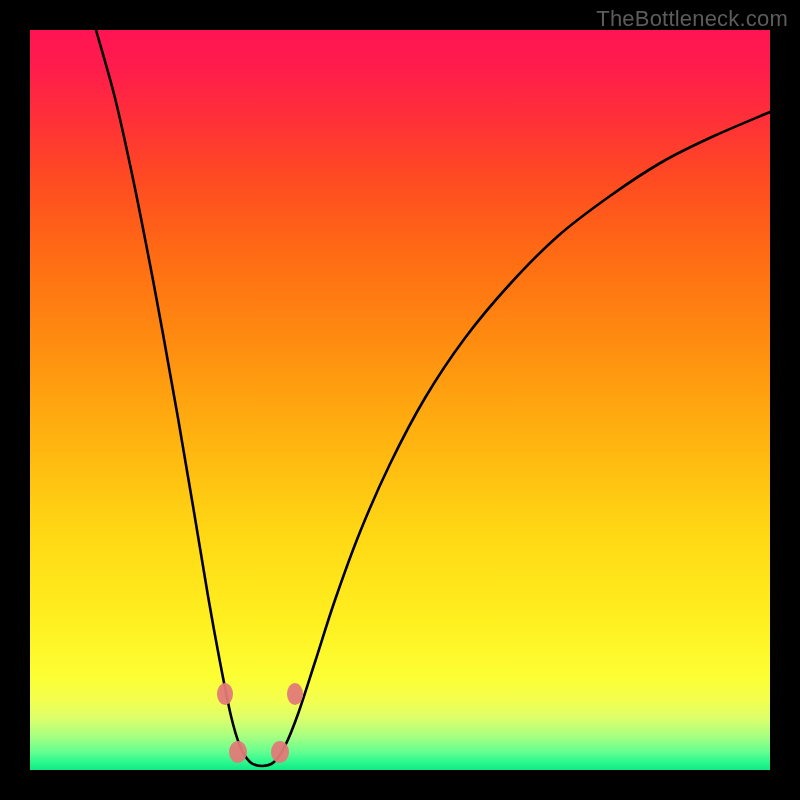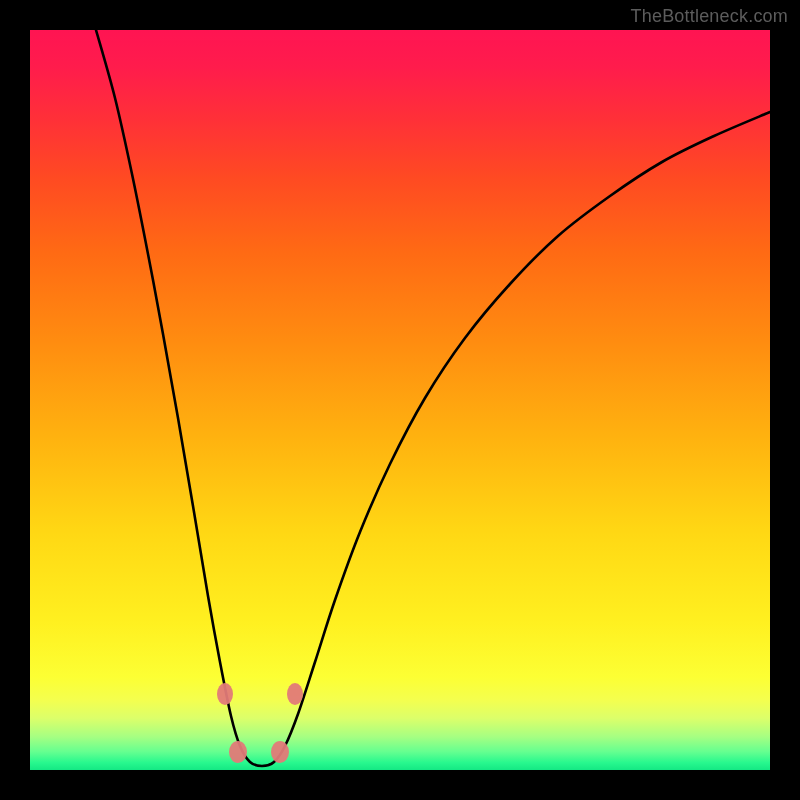--- a/index.html
+++ b/index.html
@@ -24,21 +24,21 @@
     left: 0;
     top: 0;
     width: 100%;
     height: 100%;
   }
   .watermark {
     position: absolute;
     top: 6px;
     right: 12px;
     color: #5c5c5c;
-    font-size: 18px;
+    font-size: 22px;
     font-weight: 500;
     letter-spacing: 0.2px;
     user-select: none;
   }
   svg.curve {
     position: absolute;
     left: 0;
     top: 0;
     width: 100%;
     height: 100%;

